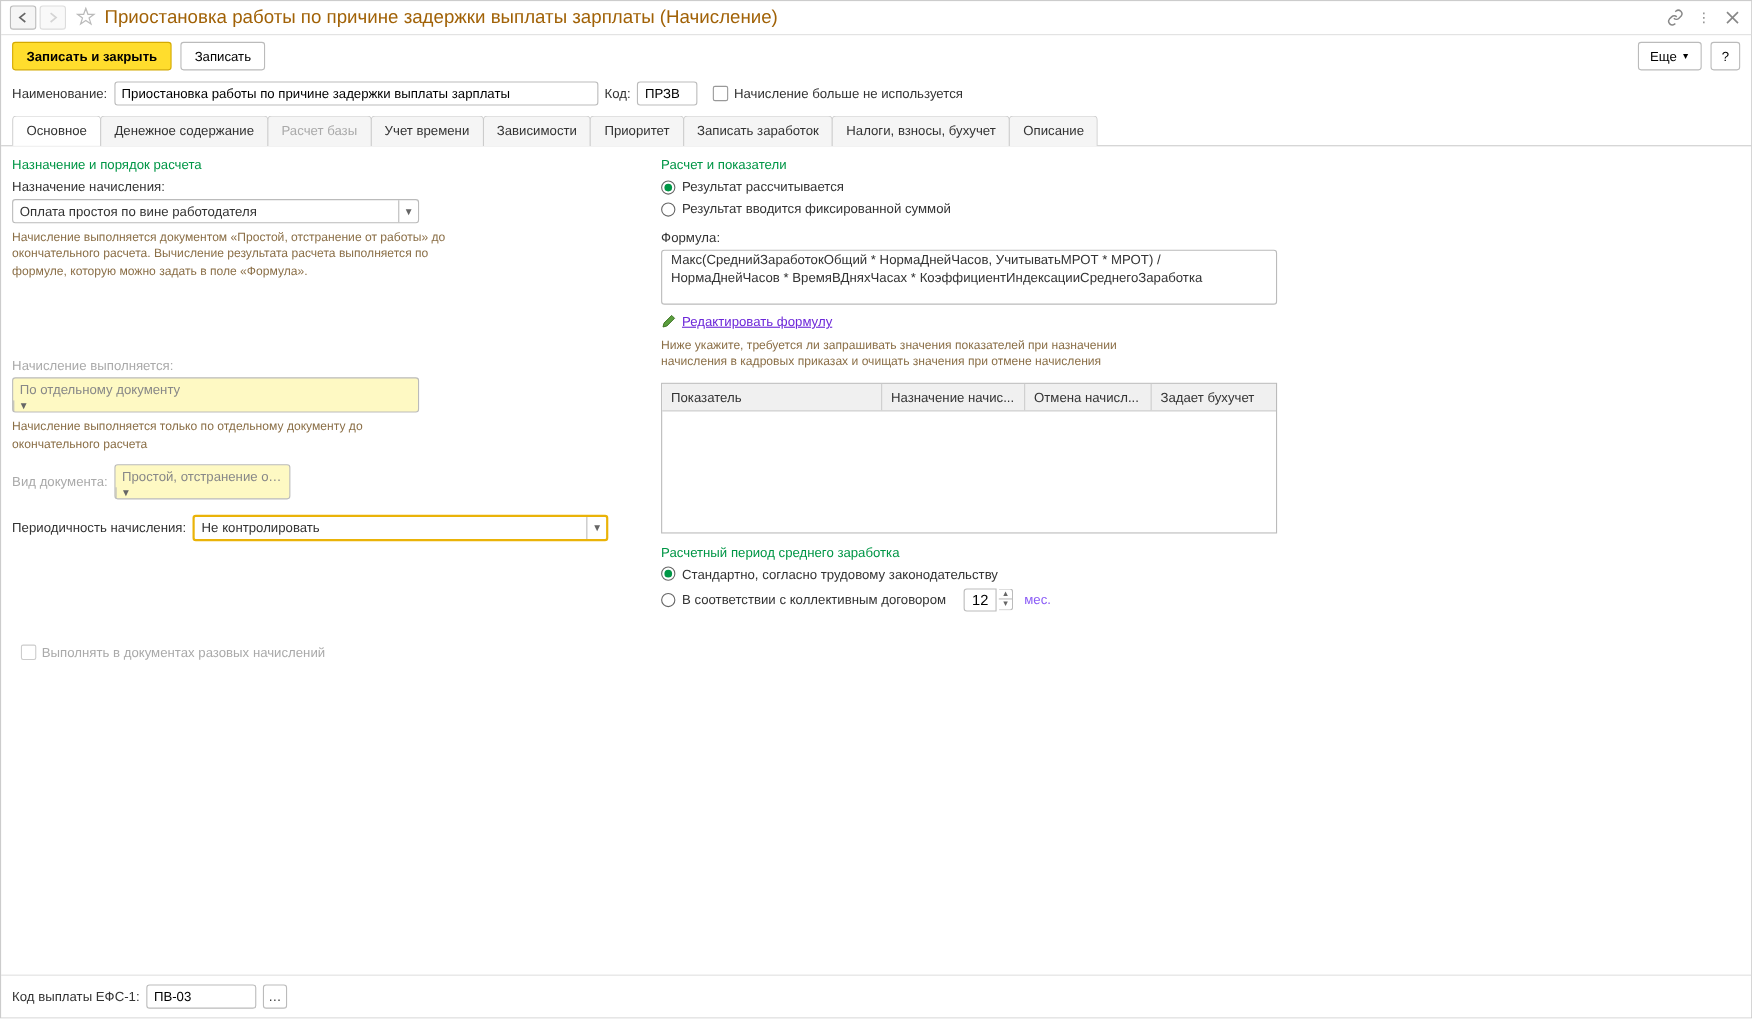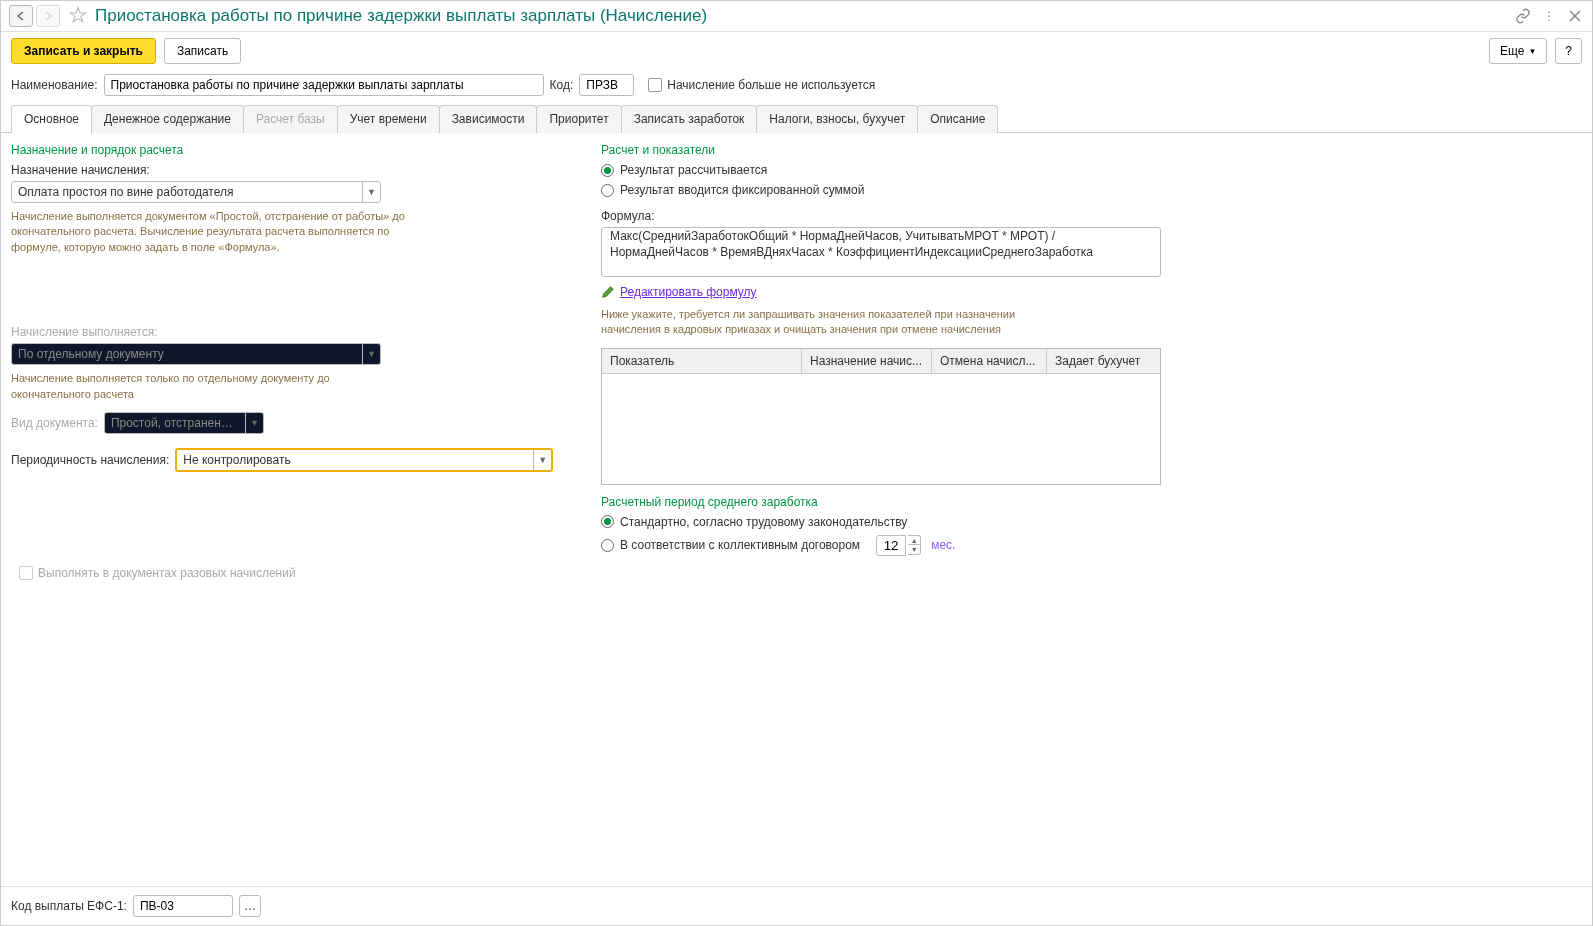--- a/index.html
+++ b/index.html
@@ -4,21 +4,21 @@
 <style>
 * { box-sizing: border-box; margin: 0; padding: 0; }
 body { font-family: Arial, sans-serif; font-size: 12px; color: #333; background: #fff; }
 .window { width: 1593px; height: 926px; border: 1px solid #ccc; display: flex; flex-direction: column; }
 
 
 .titlebar { display: flex; align-items: center; padding: 4px 8px; border-bottom: 1px solid #e0e0e0; }
 .nav-btn { width: 24px; height: 22px; border: 1px solid #bbb; background: #f5f5f5; border-radius: 3px; display: flex; align-items: center; justify-content: center; margin-right: 3px; cursor: pointer; }
 .nav-btn.disabled { opacity: 0.5; }
 .star-icon { width: 20px; height: 20px; margin: 0 6px; cursor: pointer; }
-.title-text { font-size: 17px; color: #0f766e; flex: 1; }
+.title-text { font-size: 17px; color: #a16207; flex: 1; }
 .title-icons { display: flex; gap: 8px; align-items: center; }
 .title-icon { width: 18px; height: 18px; cursor: pointer; display:flex; align-items:center; justify-content:center; color:#888; }
 
 
 .toolbar { display: flex; align-items: center; padding: 6px 10px; gap: 8px; }
 .btn-primary { background: #ffdd2d; border: 1px solid #d4a900; padding: 5px 12px; border-radius: 3px; font-weight: bold; cursor: pointer; font-size:12px; }
 .btn-secondary { background: #fff; border: 1px solid #bbb; padding: 5px 12px; border-radius: 3px; cursor: pointer; font-size:12px; }
 .btn-more { margin-left: auto; background: #fff; border: 1px solid #bbb; padding: 5px 10px; border-radius: 3px; cursor: pointer; font-size:12px; display:flex; align-items:center; gap:4px;}
 .btn-help { background: #fff; border: 1px solid #bbb; padding: 5px 9px; border-radius: 3px; cursor: pointer; font-size:12px; }
 
@@ -38,21 +38,21 @@
 .tab.disabled { color: #aaa; }
 
 
 .content { flex: 1; display: flex; padding: 10px; gap: 30px; overflow: auto; }
 .col { display: flex; flex-direction: column; }
 .col-left { width: 560px; }
 .col-right { width: 560px; }
 .section-title { color: #009646; font-size: 12px; margin-bottom: 6px; }
 .field-row { display: flex; align-items: center; margin-bottom: 4px; gap: 6px; }
 .select-wrap { display: flex; border: 1px solid #bbb; border-radius: 3px; background:#fff; }
-.select-wrap.disabled { background:#0f172a; color:#888; }
+.select-wrap.disabled { background:#fef9c3; color:#888;flex-direction:column; }
 .select-wrap .select-text { padding: 3px 6px; flex: 1; overflow:hidden; text-overflow:ellipsis; white-space:nowrap; }
 .select-wrap .select-btn { width: 18px; border-left: 1px solid #bbb; display: flex; align-items: center; justify-content: center; cursor: pointer; font-size:9px; color:#666; }
 .select-wrap.focused { border: 2px solid #eab308; }
 .hint { color: #8b6f47; font-size: 11px; line-height: 1.4; margin-bottom: 10px; }
 .hint.disabled { color: #aaa; }
 .label.disabled { color: #aaa; }
 .spacer { height: 60px; }
 .radio-row { display: flex; align-items: center; gap: 6px; margin-bottom: 6px; }
 .radio { width: 13px; height: 13px; border: 1px solid #666; border-radius: 50%; display:flex; align-items:center; justify-content:center; }
 .radio.checked::after { content:''; width:7px; height:7px; background:#009646; border-radius:50%; }

